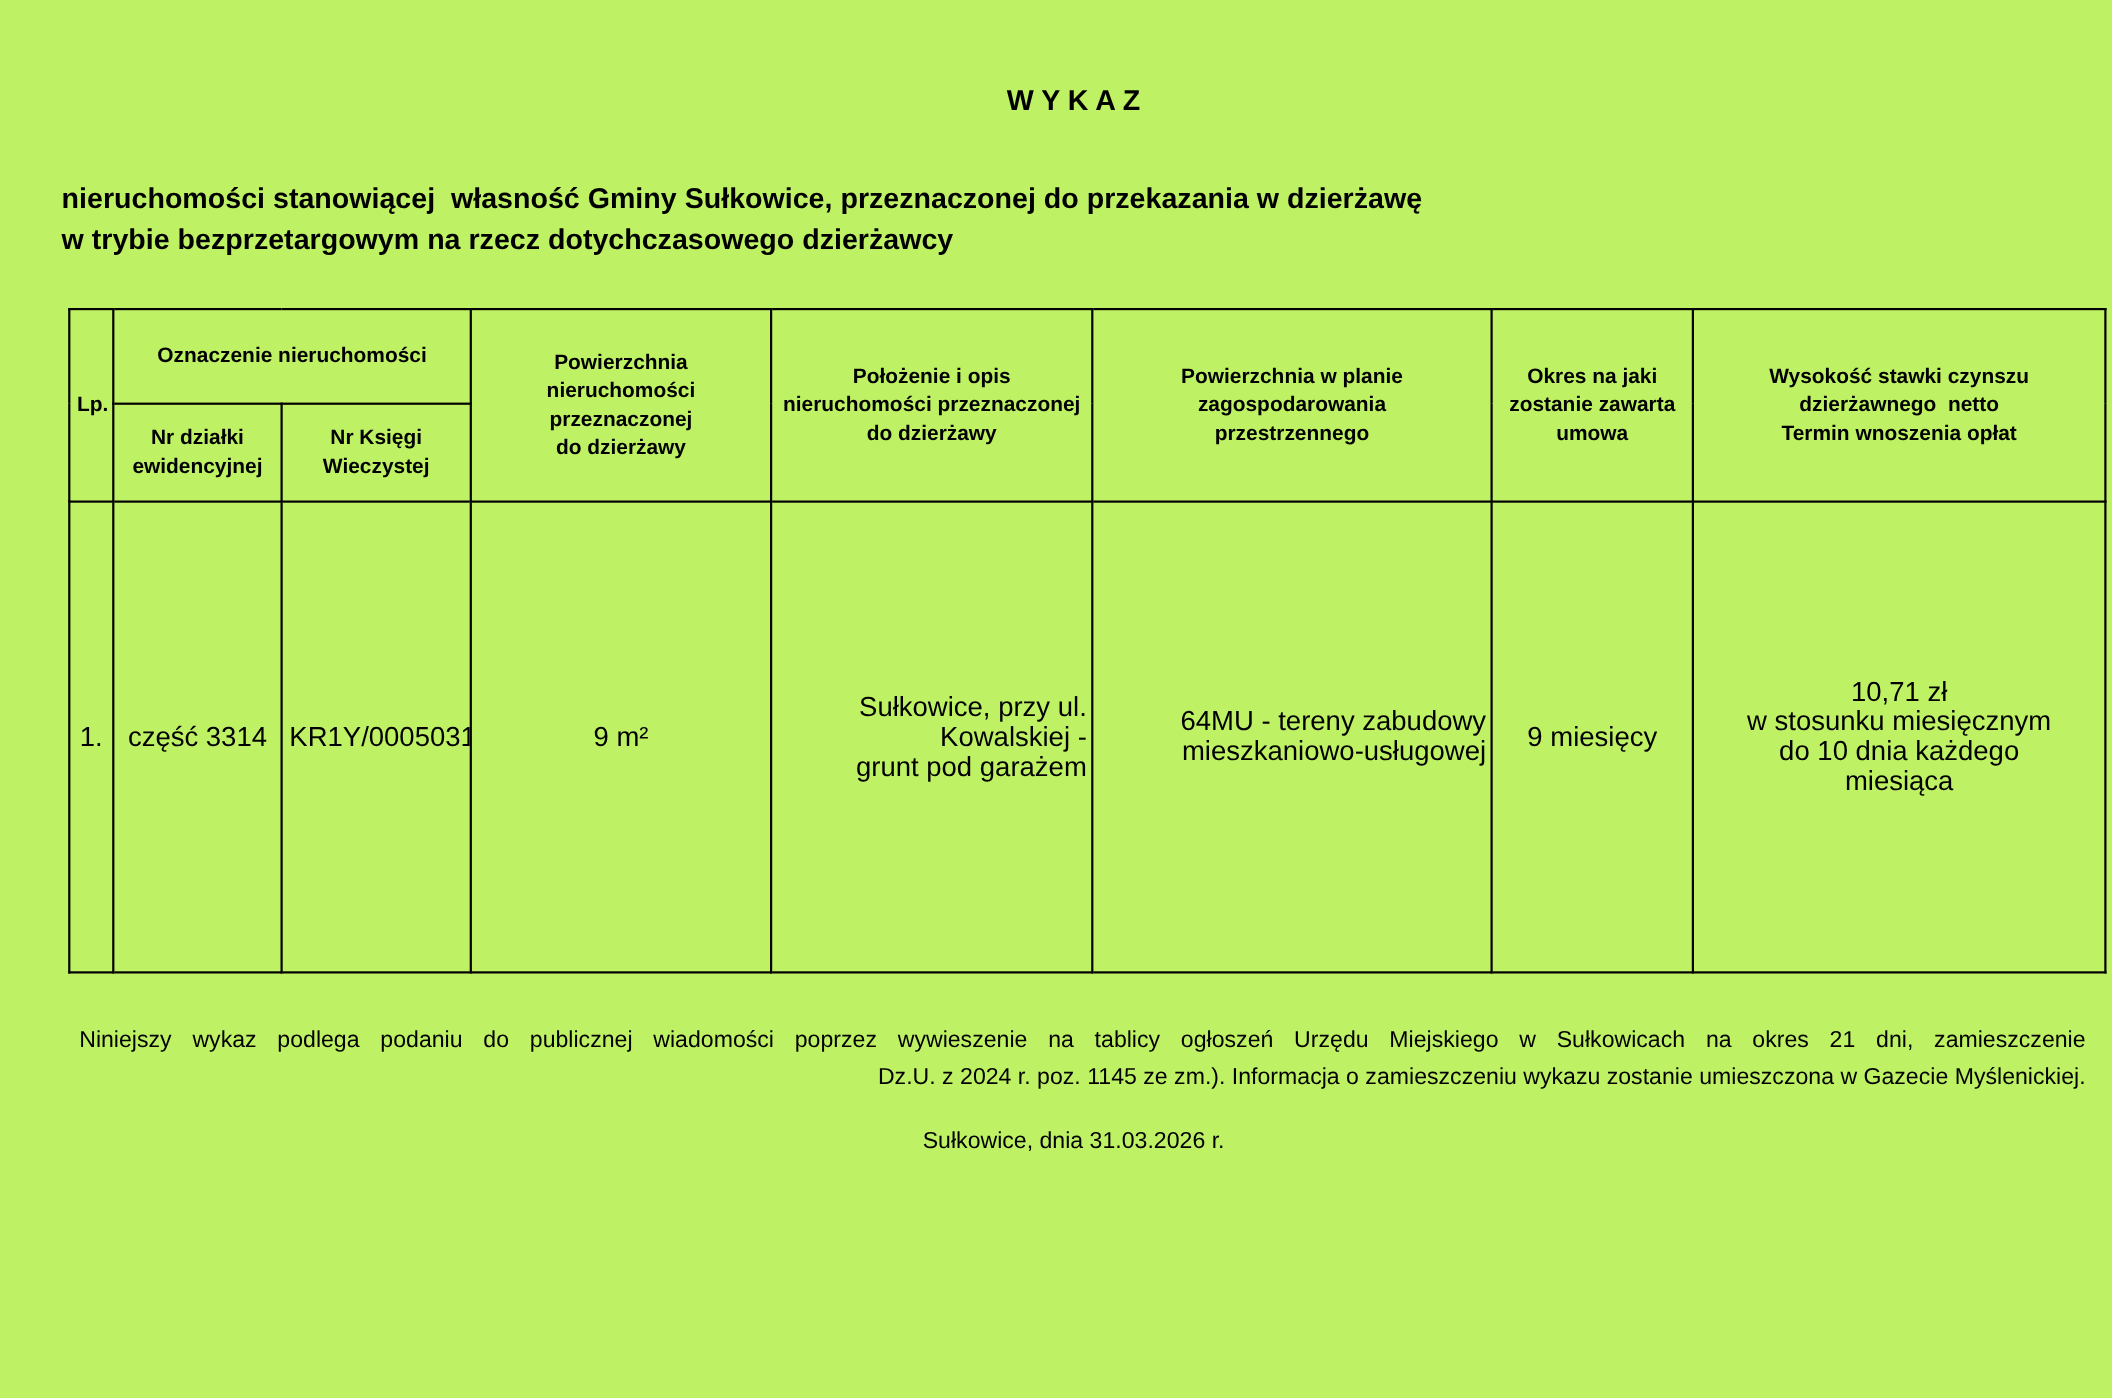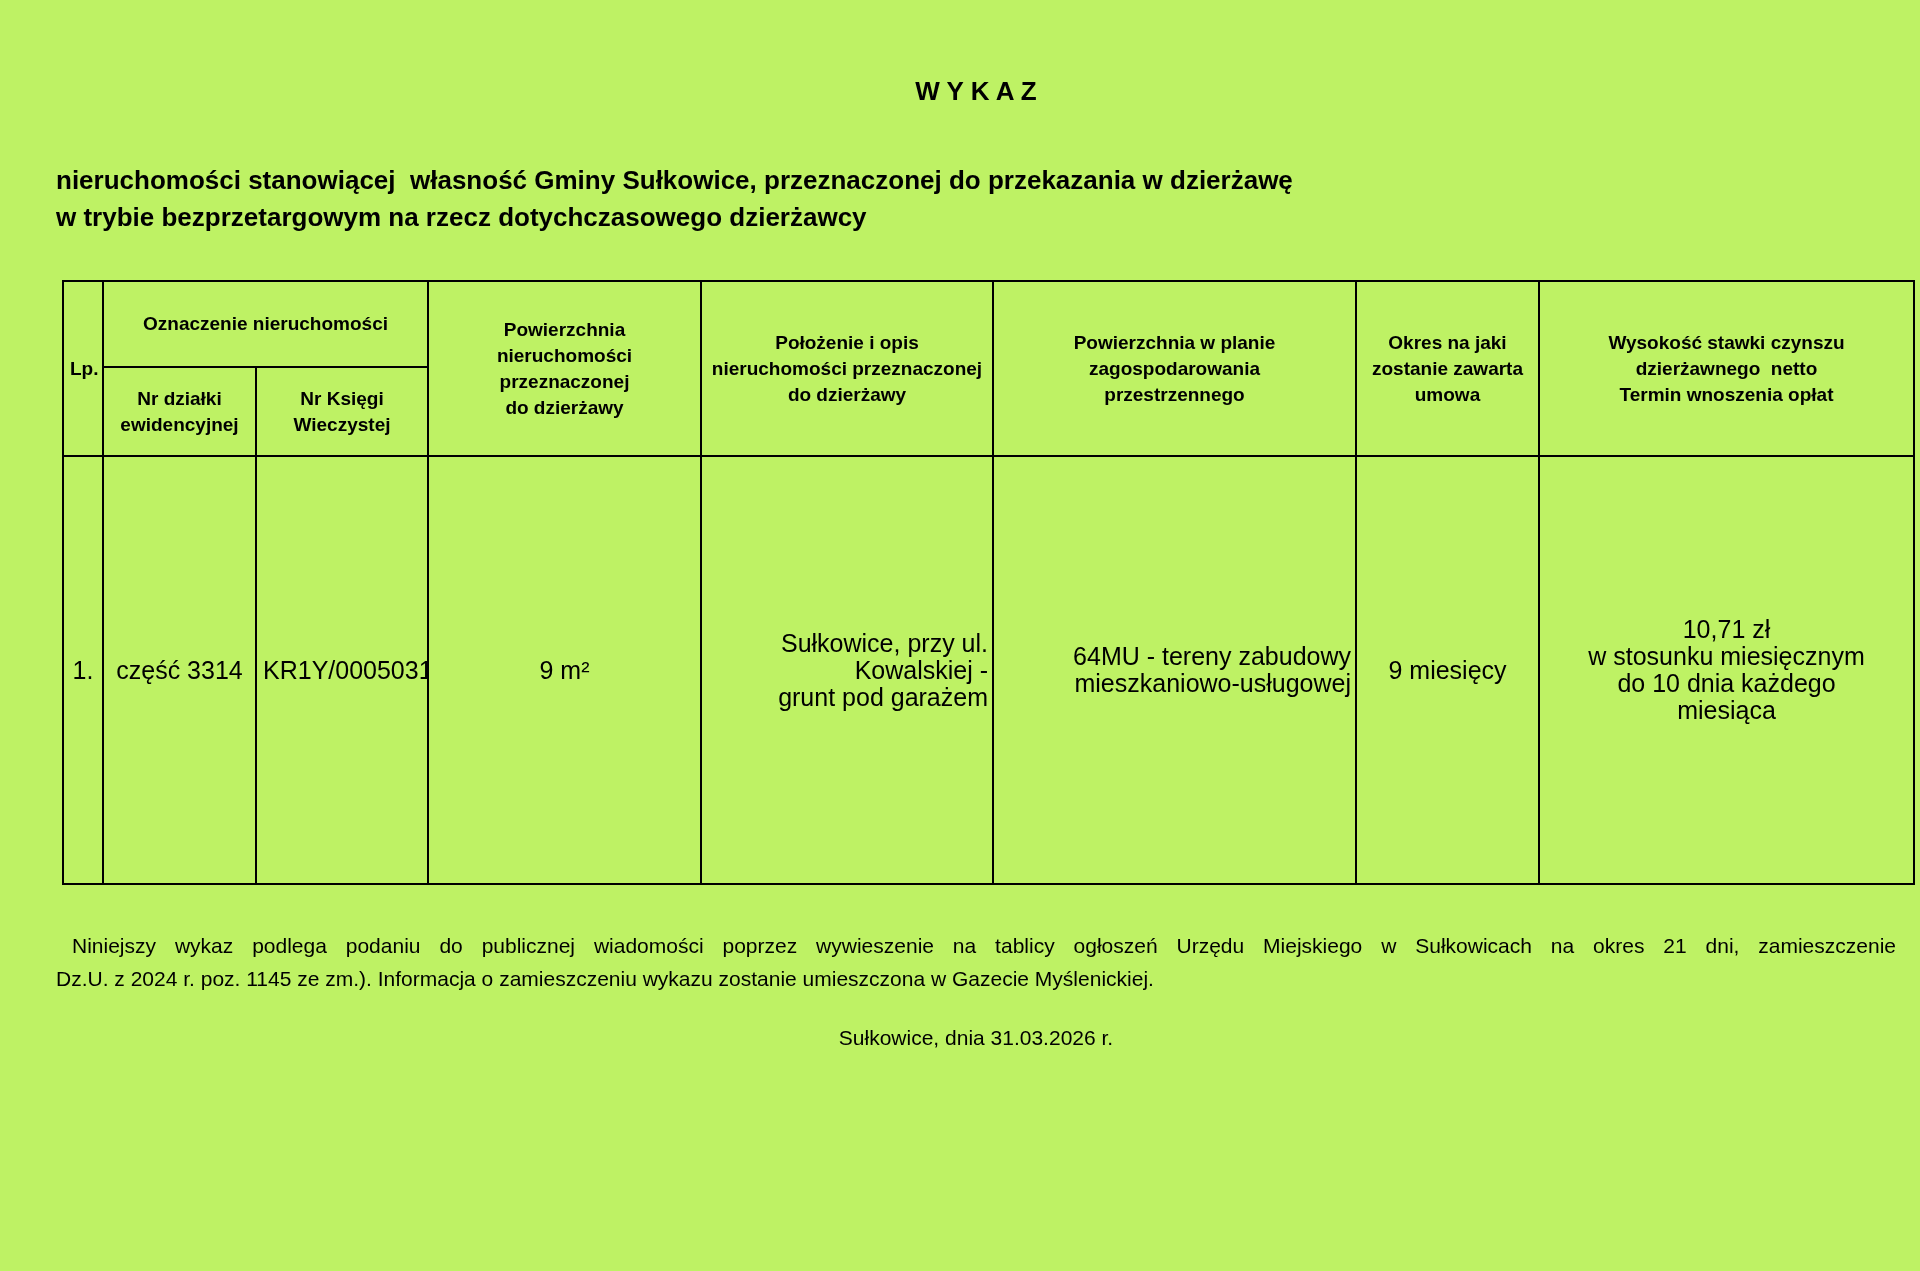--- a/index.html
+++ b/index.html
@@ -72,21 +72,21 @@
     margin-top: 44px;
     font-size: 21px;
     line-height: 33px;
     width: 1840px;
   }
   .footer-line-justify {
     text-align: justify;
     text-align-last: justify;
     margin-left: 16px;
   }
-  .footer-line-left { text-align: left; }
+  .footer-line-left { text-align: right; }
   .doc-link {
     color: #0563C1;
     text-decoration: underline;
     cursor: pointer;
   }
   .date-line {
     margin-top: 31px;
     font-size: 21px;
     text-align: center;
   }

